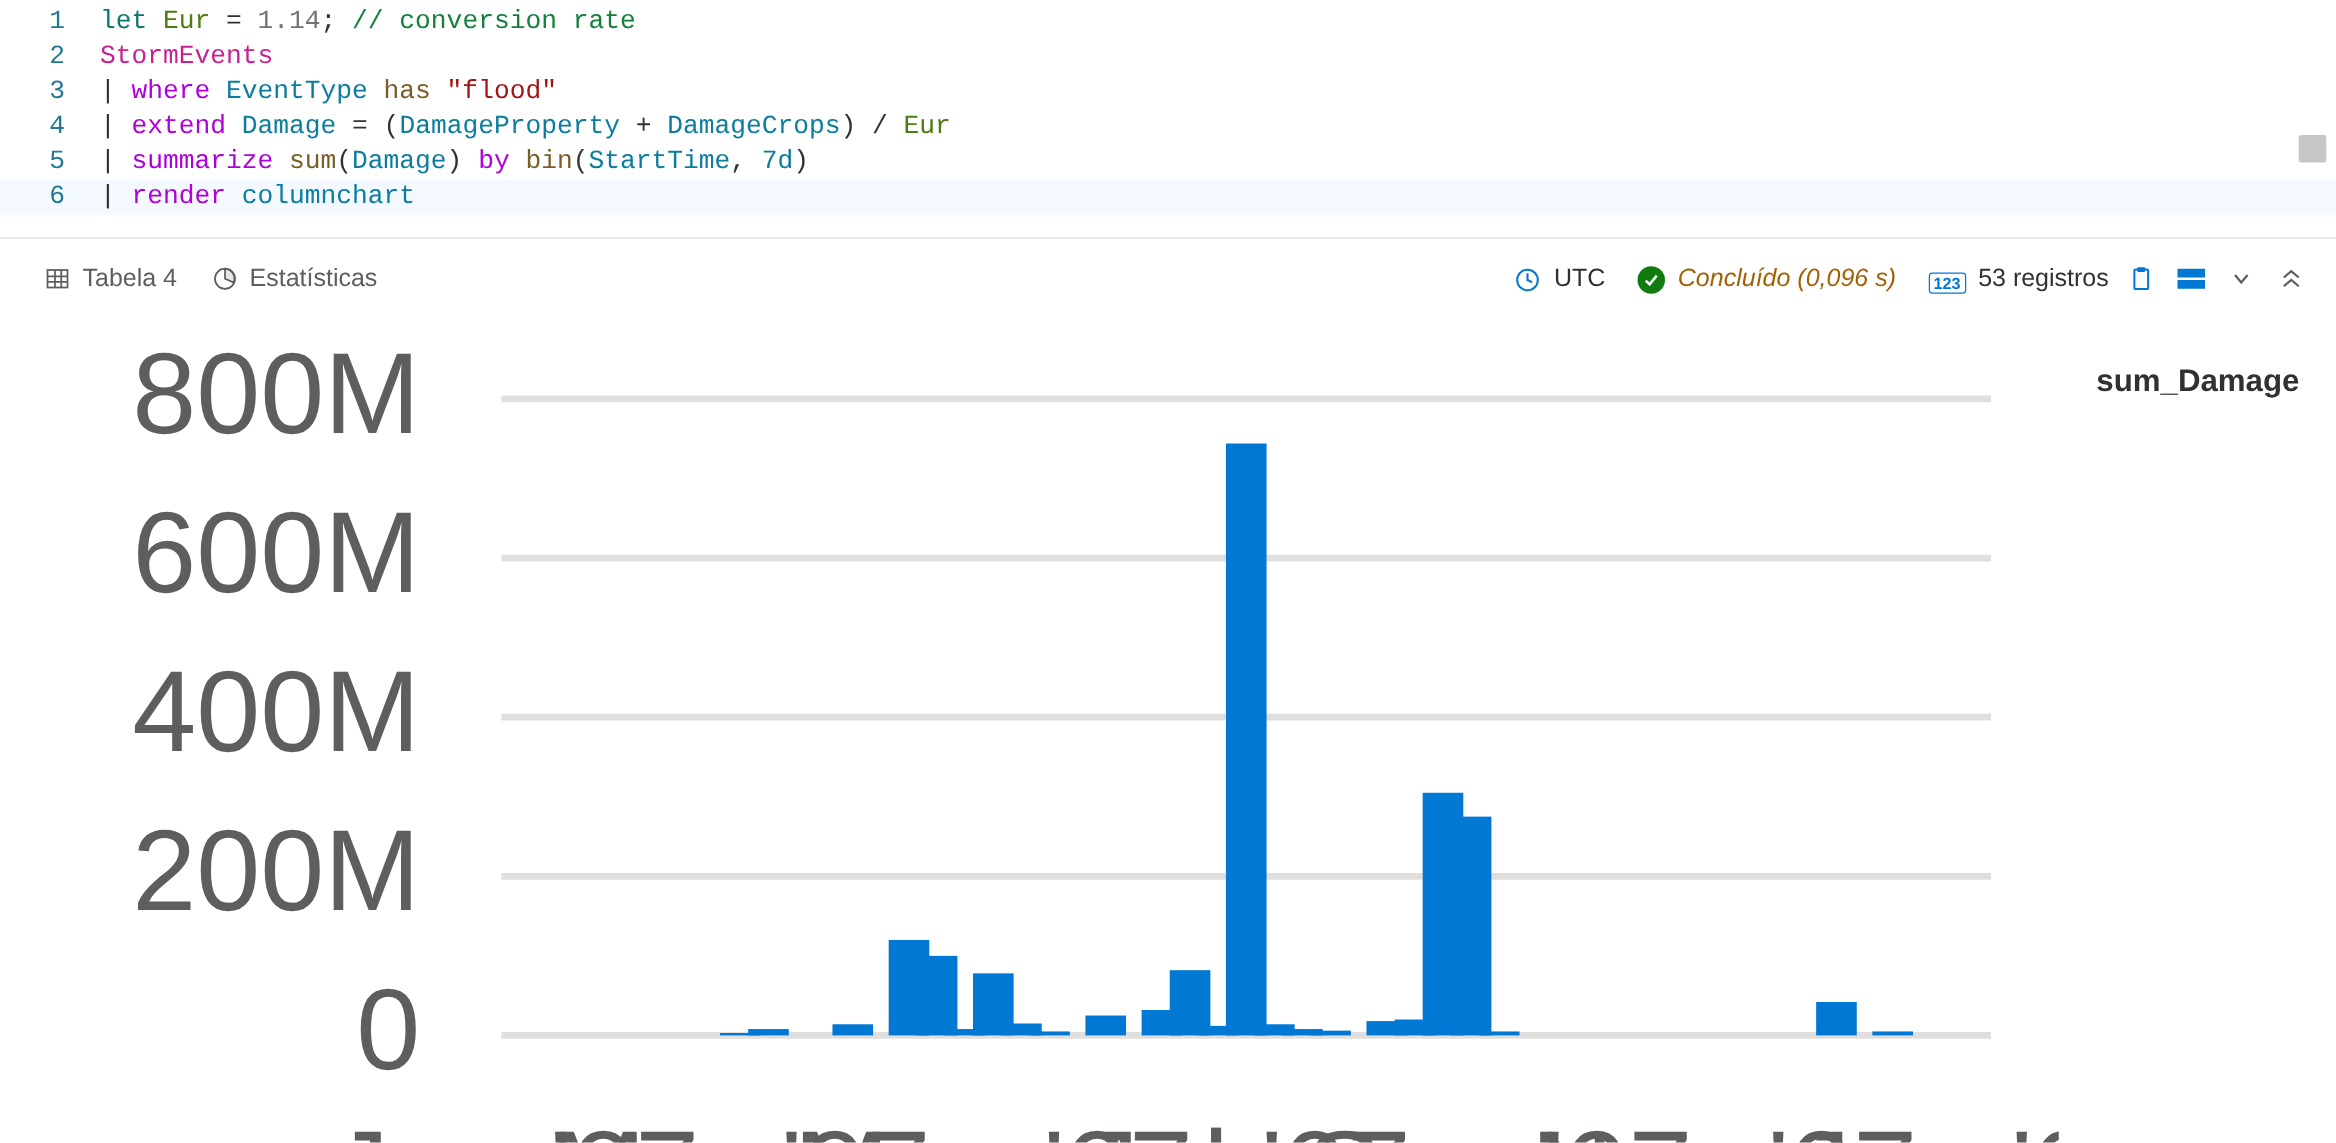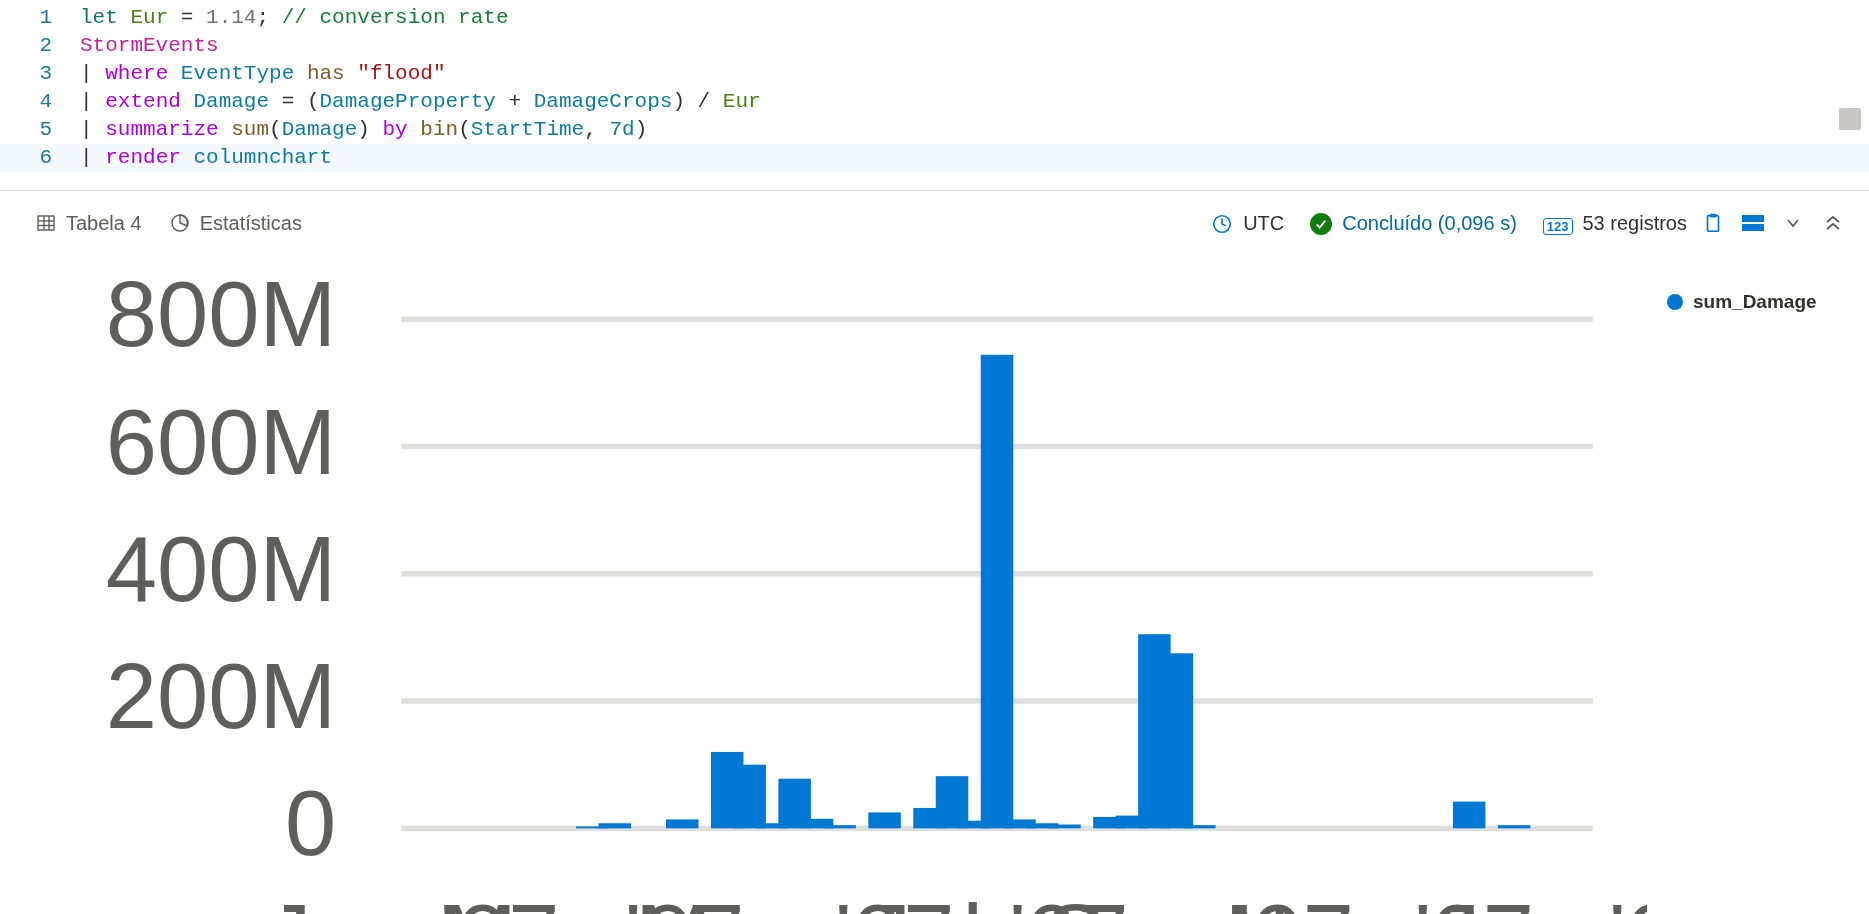--- a/index.html
+++ b/index.html
@@ -35,21 +35,21 @@
   .toolbar svg { flex-shrink: 0; }
   .ok-badge { width: 22px; height: 22px; border-radius: 50%; background: #107c10; display: inline-flex; align-items: center; justify-content: center; }
   .ok-badge svg { stroke: #fff; }
   .count-badge { color:#0078d4; font-weight:600; font-size:13px; border:1px solid #0078d4; border-radius:3px; padding:1px 3px; line-height:1; }
   .iconbtn { width: 28px; height: 28px; display:inline-flex; align-items:center; justify-content:center; color:#0078d4; cursor:pointer; margin-left:12px;}
 
   
   .chartwrap { flex: 1; display: flex; padding: 10px 22px 30px 22px; }
   .chart { flex: 1; position: relative; }
   .legend { width: 200px; padding: 26px 10px 0 20px; }
-  .legend-item { display:flex; align-items:center; gap:10px; font-size:19px; font-weight:700; color:#323130; }
+  .legend-item { display:flex; align-items:center; gap:10px; font-size:25px; font-weight:700; color:#323130; }
   .legend-swatch { width:16px; height:16px; border-radius:50%; background:#0078d4; }
 
   .plot { position:absolute; inset:0; }
   .grid line { stroke:#e1dfdd; stroke-width:1; }
   .axis text { font-size:17px; fill:#605e5c; }
   .bar { fill:#0078d4; }
 </style>
 </head>
 <body>
 
@@ -113,21 +113,21 @@
         </svg>
       <span style="color:#323130;">UTC</span>
     </div>
 
     <div class="pill">
       <span class="ok-badge">
         <svg width="14" height="14" viewBox="0 0 16 16" fill="none" stroke-width="2.2">
             <polyline points="3,8.5 6.5,12 13,4"></polyline>
           </svg>
       </span>
-      <span style="color:#0369a1;">Concluído (0,096 s)</span>
+      <span style="color:#a16207;font-style:italic;">Concluído (0,096 s)</span>
     </div>
 
     <div class="pill">
       <span class="count-badge">123</span>
       <span style="color:#323130;">53 registros</span>
     </div>
 
     <span class="iconbtn">
       <svg width="22" height="22" viewBox="0 0 24 24" fill="#0078d4">
           <rect x="6" y="4" width="12" height="17" rx="1" fill="none" stroke="#0078d4" stroke-width="1.8"></rect>

